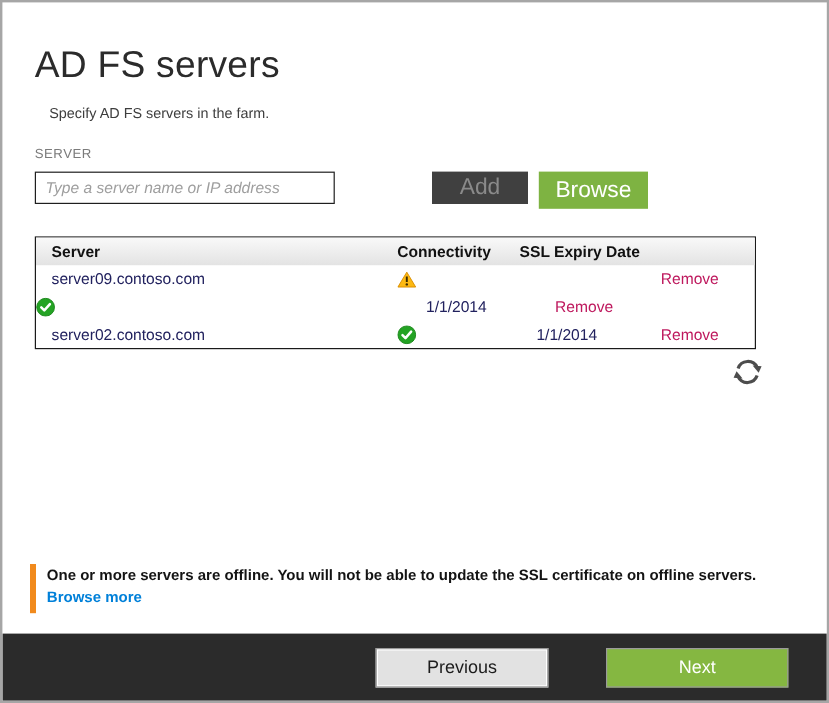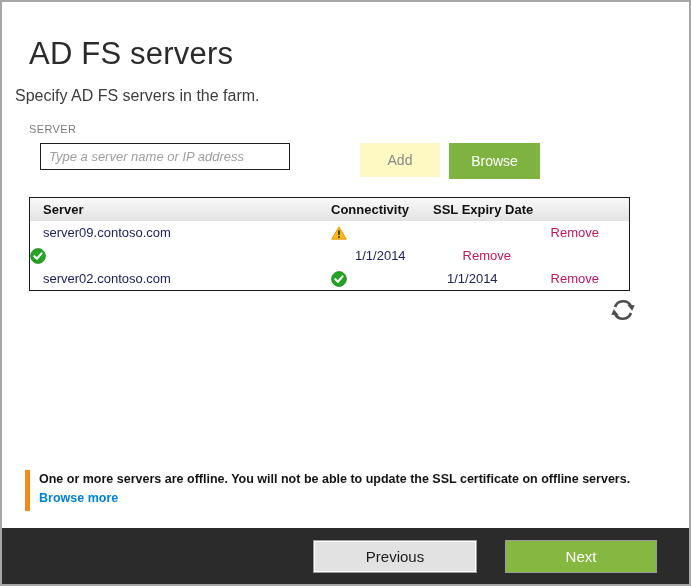--- a/index.html
+++ b/index.html
@@ -14,48 +14,48 @@
     overflow:hidden;
   }
 
   .page-title {
     position:absolute; left:27px; top:34px;
     font-size:31px; font-weight:300; color:#2b2b2b;
     letter-spacing:0.2px;
     text-align:center;
   }
   .page-subtitle {
-    position:absolute; left:13px; top:85px;
-    font-size:16px; color:#3d3d3d;
+    position:absolute; left:39px; top:85px;
+    font-size:12px; color:#3d3d3d;
   }
 
   .server-label {
     position:absolute; left:27px; top:121px;
     font-size:11px; color:#7b7b7b; letter-spacing:0.4px;
   }
   .server-input {
-    position:absolute; left:38px; top:141px;
+    position:absolute; left:27px; top:141px;
     width:250px; height:27px;
     border:1px solid #1f1f1f;
     padding:0 8px;
     font-family:"Liberation Sans", sans-serif;
     font-size:13px; color:#222;
     outline:none;
   }
   .server-input::placeholder { color:#9e9e9e; font-style:italic; }
 
   .btn { display:flex; align-items:center; justify-content:center;
          cursor:pointer; font-family:"Liberation Sans", sans-serif; }
   .btn-add {
-    position:absolute; left:358px; top:141px; width:80px; height:34px;
-    background:#fef9c3; color:#8a8a8a; font-size:14px; border:none;
+    position:absolute; left:358px; top:141px; width:80px; height:27px;
+    background:#404040; color:#8a8a8a; font-size:19px; border:none;
   }
   .btn-browse {
-    position:absolute; left:447px; top:141px; width:91px; height:36px;
-    background:#7eb342; color:#ffffff; font-size:14px; border:none;
+    position:absolute; left:447px; top:141px; width:91px; height:31px;
+    background:#7eb342; color:#ffffff; font-size:19px; border:none;
   }
 
   
   .servers-table {
     position:absolute; left:27px; top:195px; width:601px;
     border:1px solid #1a1a1a;
     background:#fff;
     font-size:13px;
   }
   .t-row {
@@ -94,21 +94,21 @@
     font-size:12.5px; font-weight:bold; color:#141414; line-height:19px;
   }
   .learn-more { color:#0080d9; font-weight:bold; text-decoration:none; cursor:pointer; font-size:12.5px; }
 
   
   .footer {
     position:absolute; left:0; right:0; top:526px; height:56px;
     background:#2b2b2b;
   }
   .btn-previous {
-    position:absolute; left:311px; top:12px; width:164px; height:33px;
+    position:absolute; left:311px; top:12px; width:144px; height:33px;
     background:#e2e2e2; color:#1c1c1c; font-size:15px;
     border:1px solid #9a9a9a; box-shadow:inset 0 0 0 1px #ffffff;
   }
   .btn-next {
     position:absolute; left:503px; top:12px; width:152px; height:33px;
     background:#85b741; color:#ffffff; font-size:15px;
     border:1px solid #9a9a9a;
   }
 </style>
 </head>

